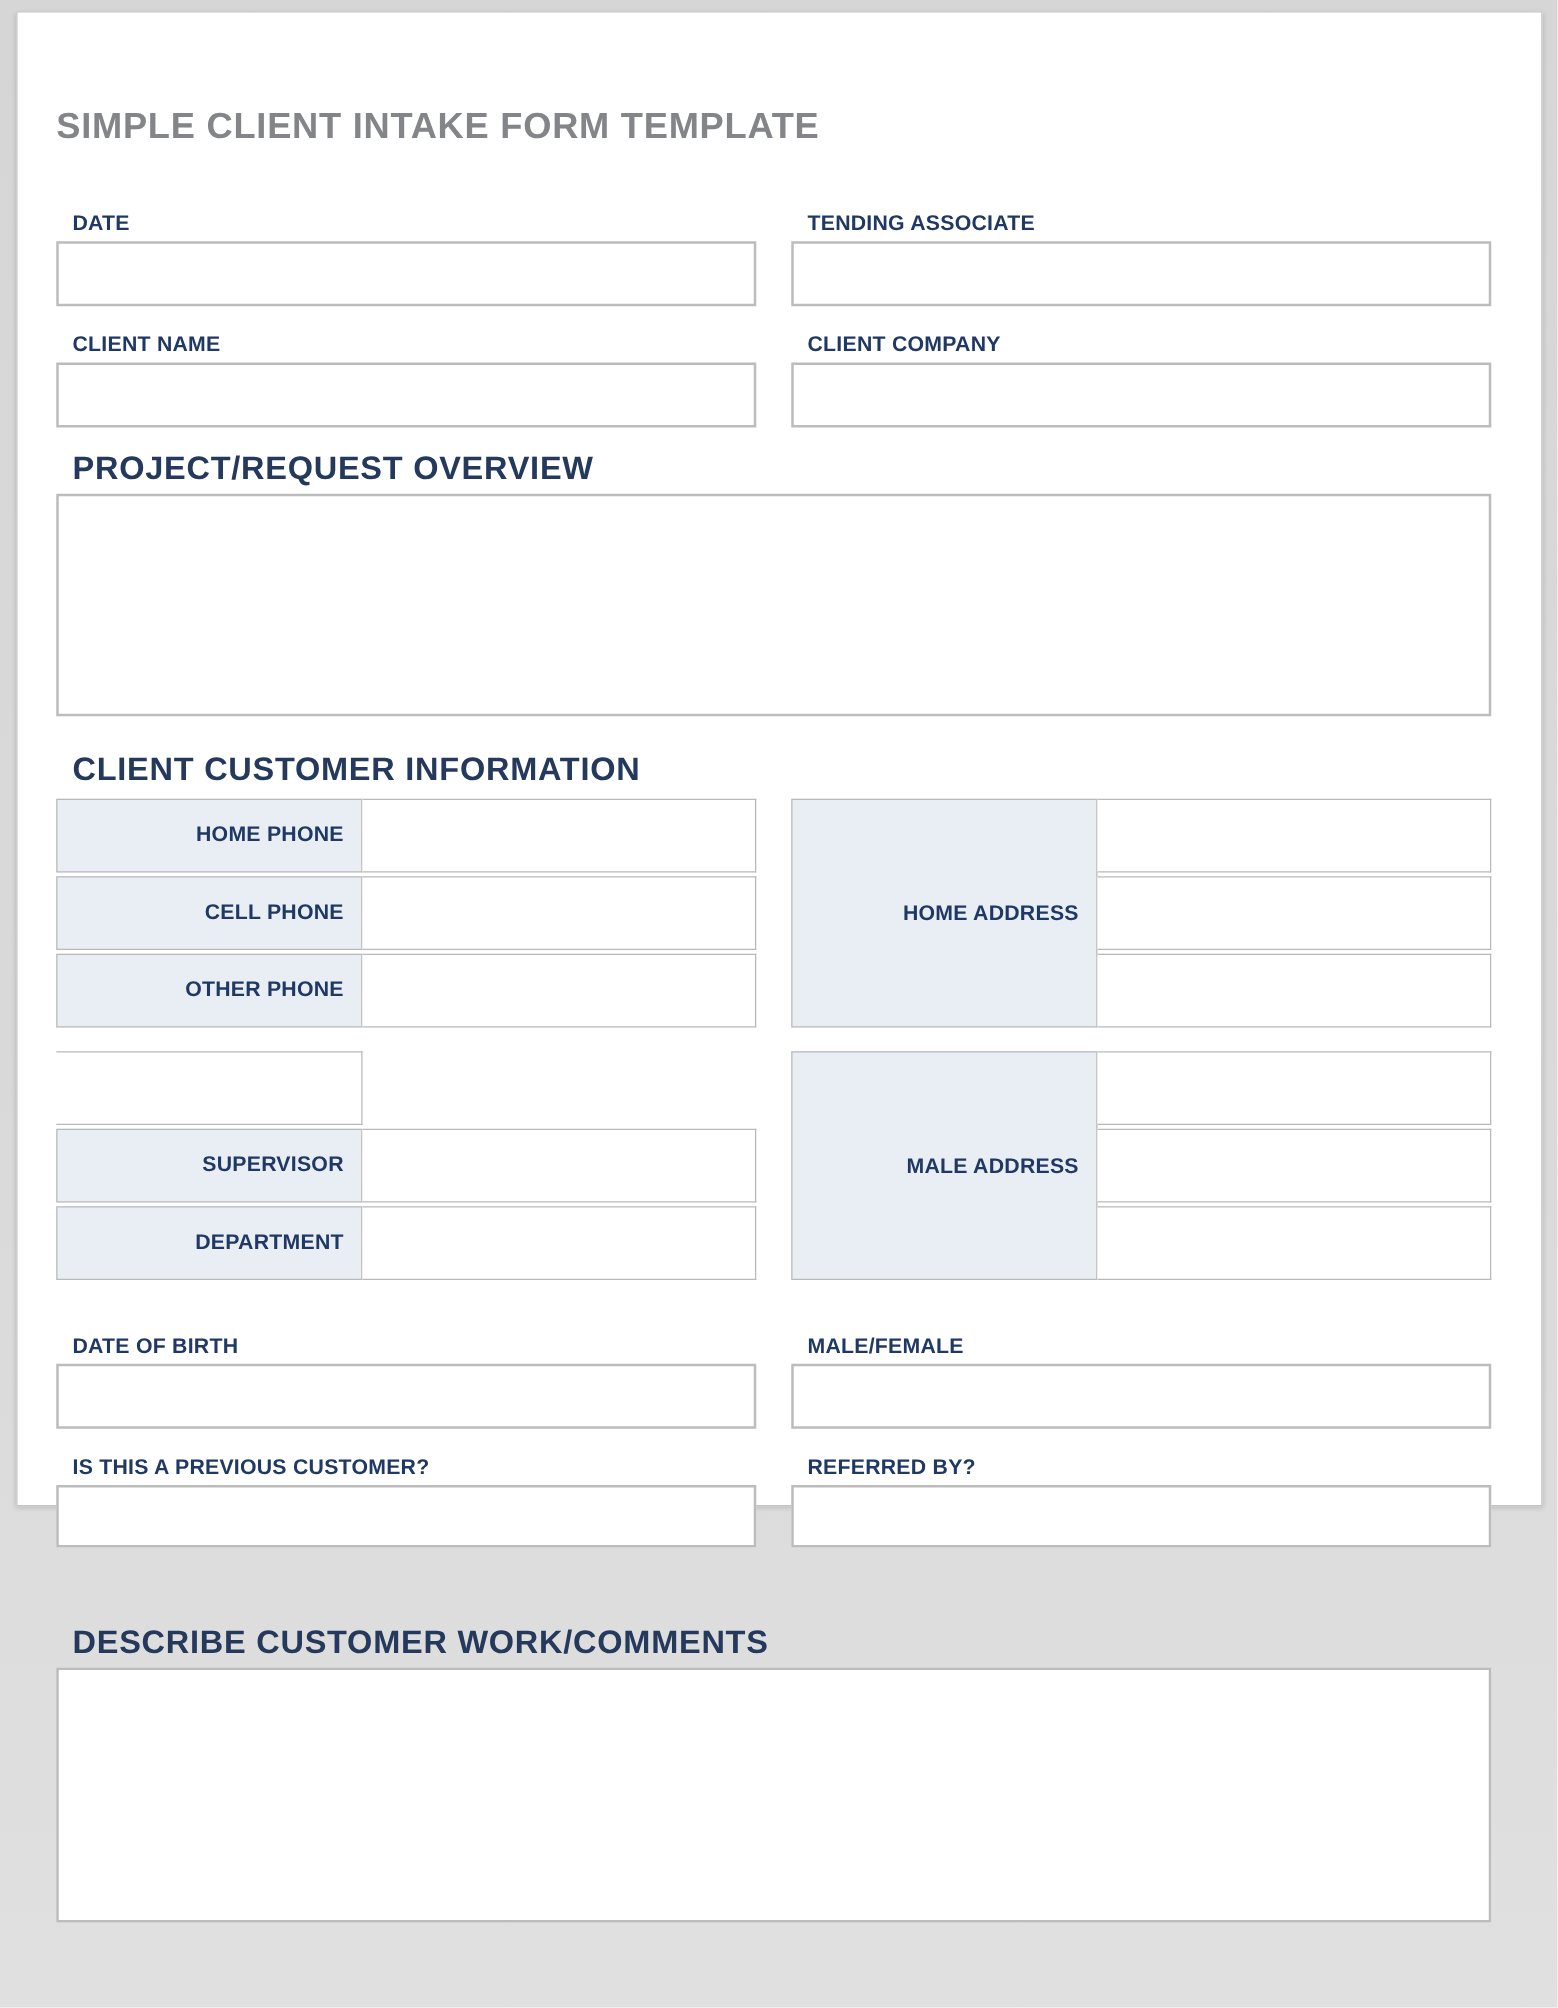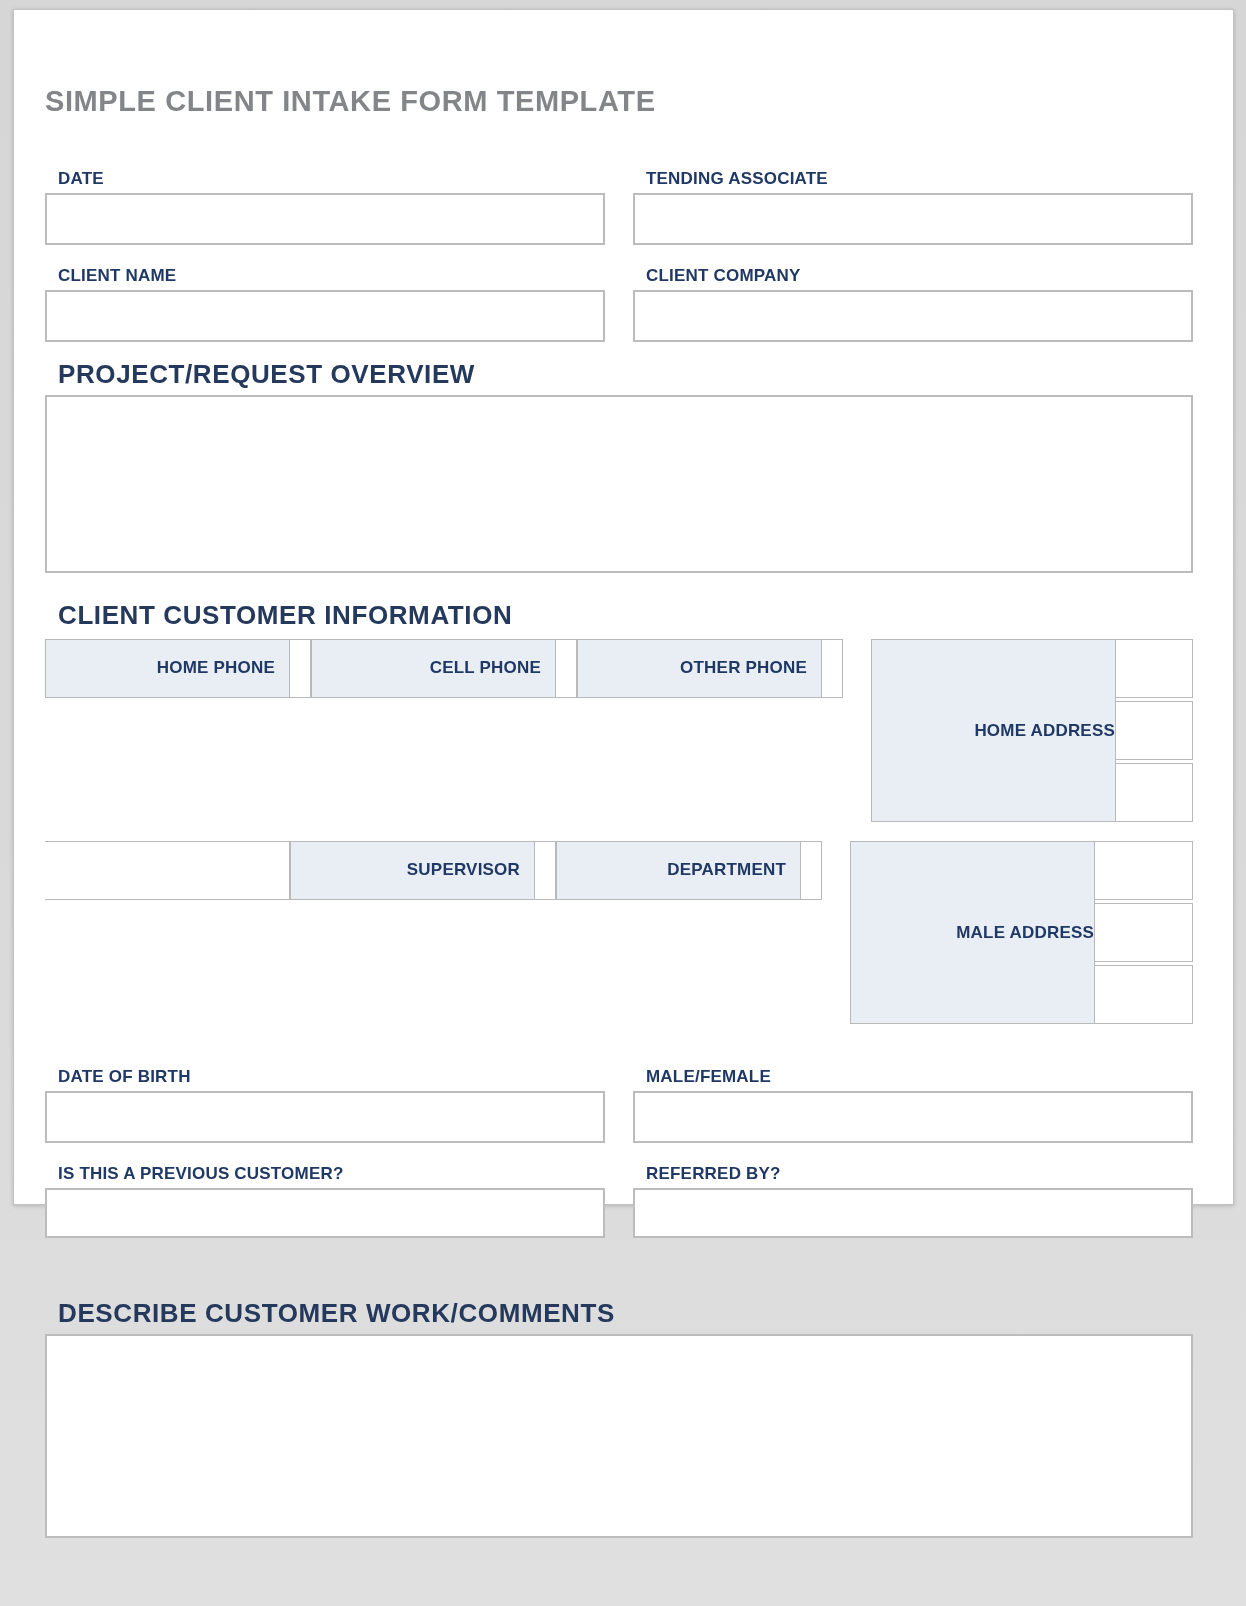--- a/index.html
+++ b/index.html
@@ -61,21 +61,21 @@
     width: 100%;
     border: 2px solid #bcbcbc;
     background: #ffffff;
     resize: none;
     font-family: "Liberation Sans", sans-serif;
     font-size: 16px;
     color: #333;
     padding: 8px 10px;
     display: block;
   }
-  .rows { display: flex; flex-direction: row; row-gap: 17px; }
+  .rows { display: flex; flex-direction: column; row-gap: 3px; }
   .trow {
     display: grid;
     grid-template-columns: 245px 1fr;
     height: 59px;
   }
   .tlabel {
     background: #e9eef5;
     border: 1.5px solid #b9b9b9;
     display: flex;
     align-items: center;
@@ -104,21 +104,21 @@
     grid-template-columns: 245px 1fr;
     height: 183px;
   }
   .addr-label {
     background: #e9eef5;
     border: 1.5px solid #b9b9b9;
     display: flex;
     align-items: center;
     justify-content: flex-end;
     text-align: right;
-    padding-right: 0;
+    padding-right: 14px;
     font-size: 17px;
     font-weight: bold;
     color: #1f3864;
     letter-spacing: 0.2px;
   }
   .addr-inputs { display: flex; flex-direction: column; row-gap: 3px; }
   .addr-inputs input {
     flex: 1;
     border: 1.5px solid #b9b9b9;
     border-left: none;

